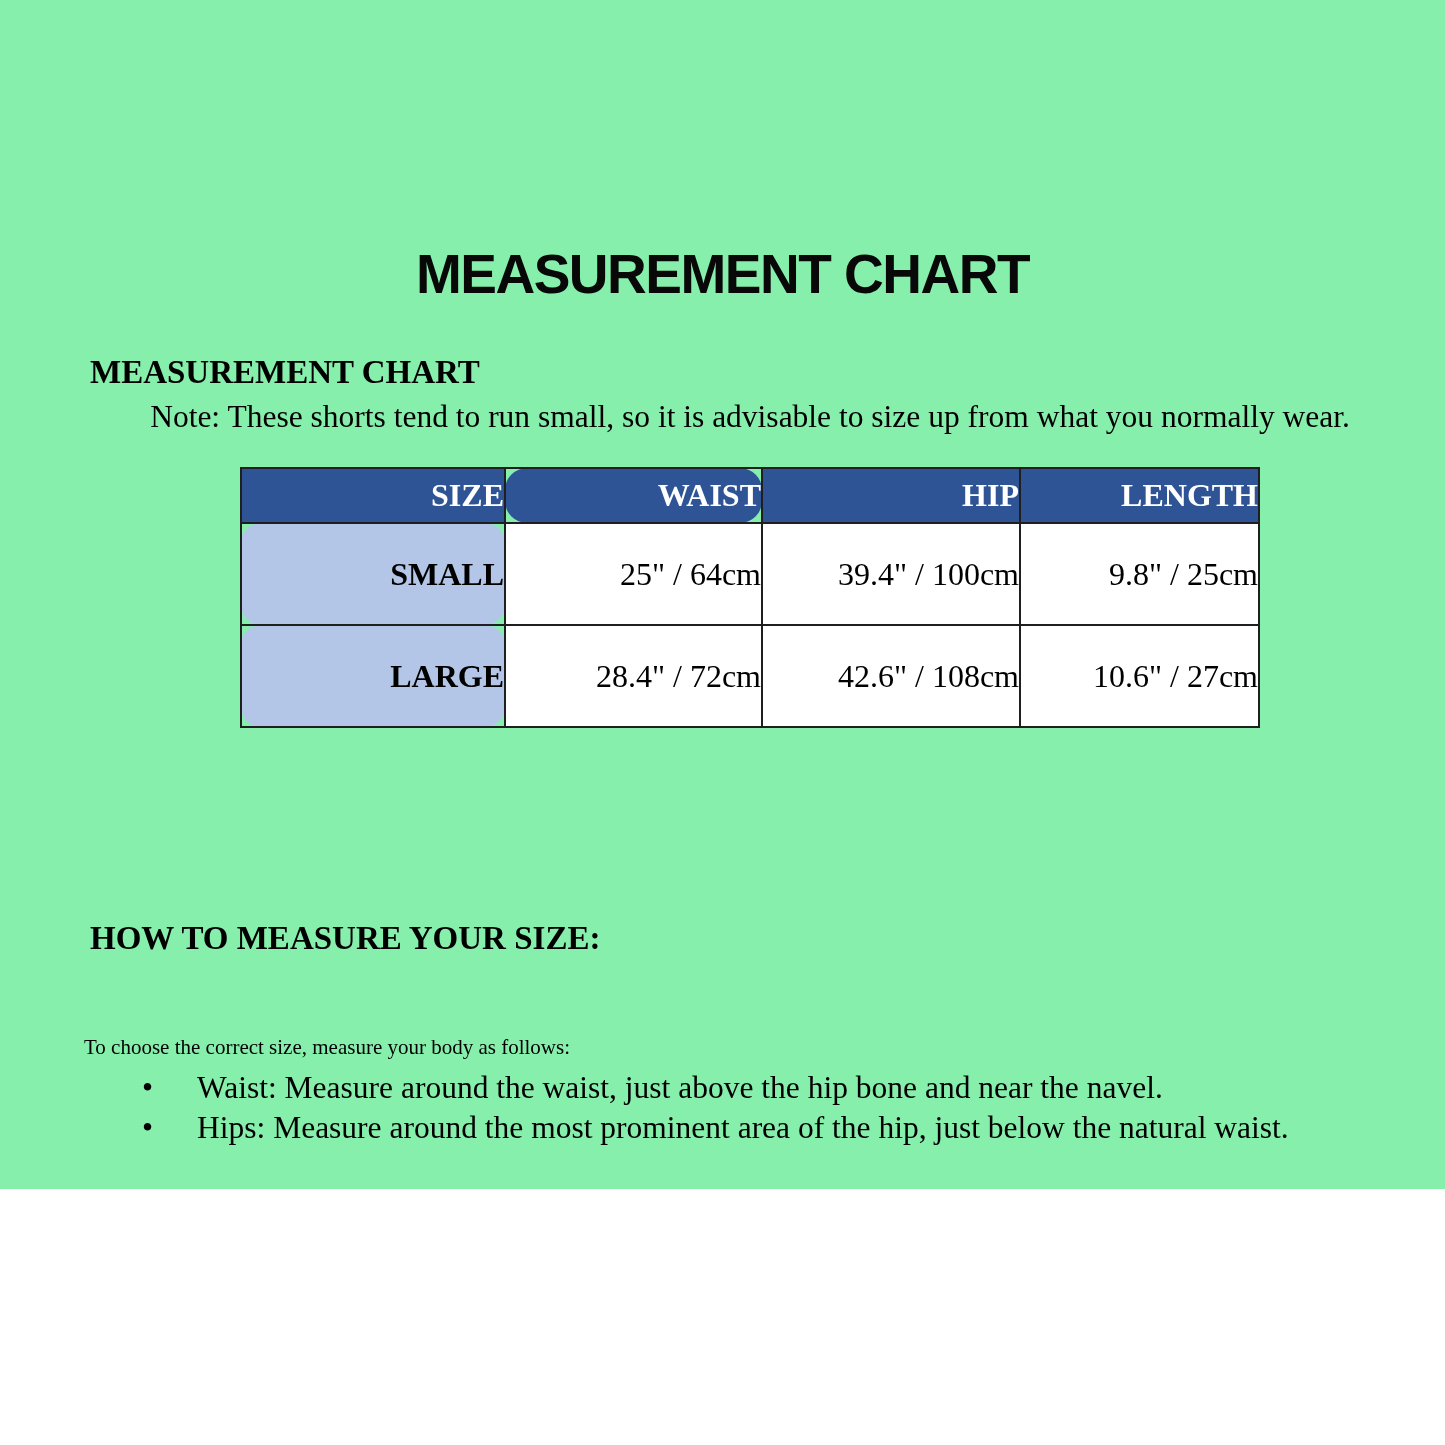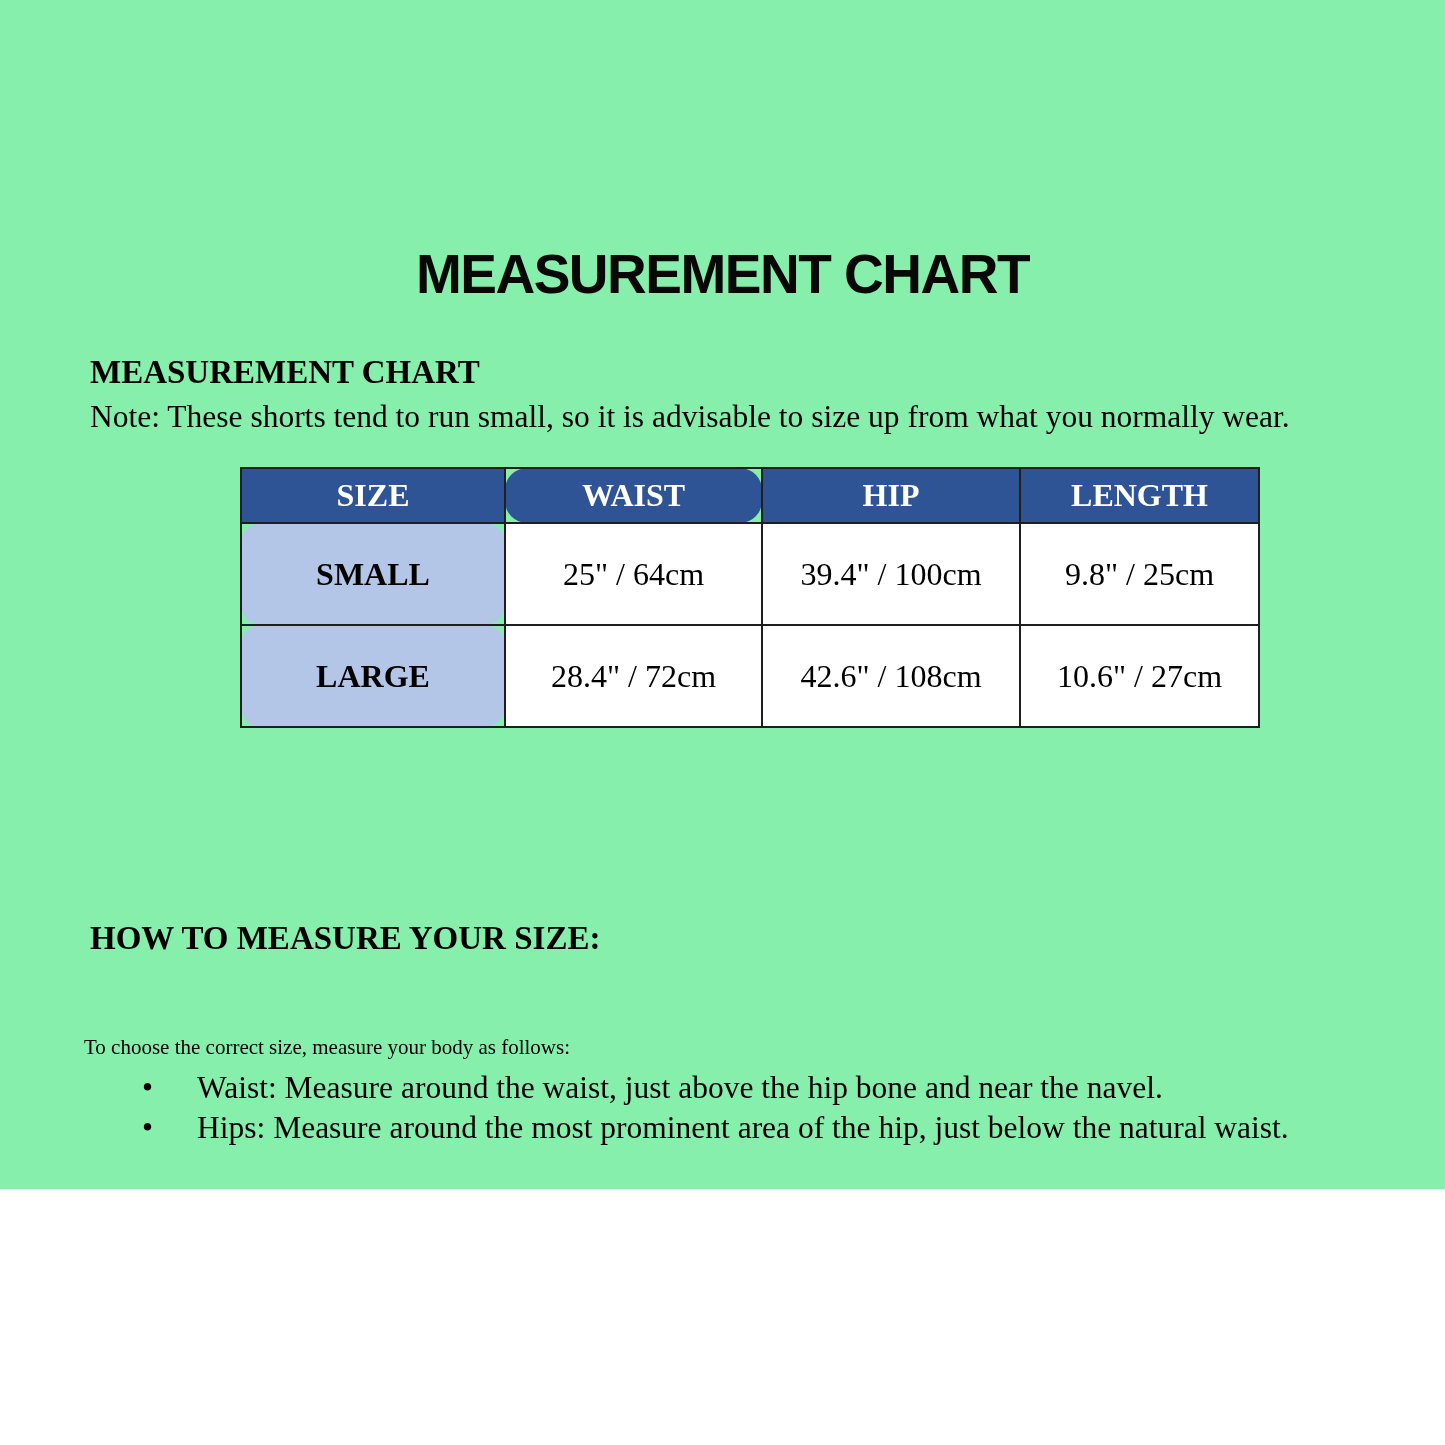--- a/index.html
+++ b/index.html
@@ -37,36 +37,37 @@
     line-height: 40px;
   }
 
   .note-line {
     position: absolute;
     left: 90px;
     top: 396px;
     width: 1320px;
     font-size: 31.5px;
     line-height: 42px;
+    text-align: center;
   }
 
   
   table.size-table {
     position: absolute;
     left: 240px;
     top: 467px;
     width: 1018px;
     border-collapse: collapse;
     table-layout: fixed;
   }
   table.size-table, table.size-table th, table.size-table td {
     border: 2px solid #1f1f1f;
   }
   table.size-table th, table.size-table td {
-    text-align: center;
+    text-align: right;
     vertical-align: middle;
     padding: 0;
     font-size: 32px;
   }
   th.col-head {
     background: #2f5496;
     color: #ffffff;
     font-weight: 700;
     height: 53px;
   }

